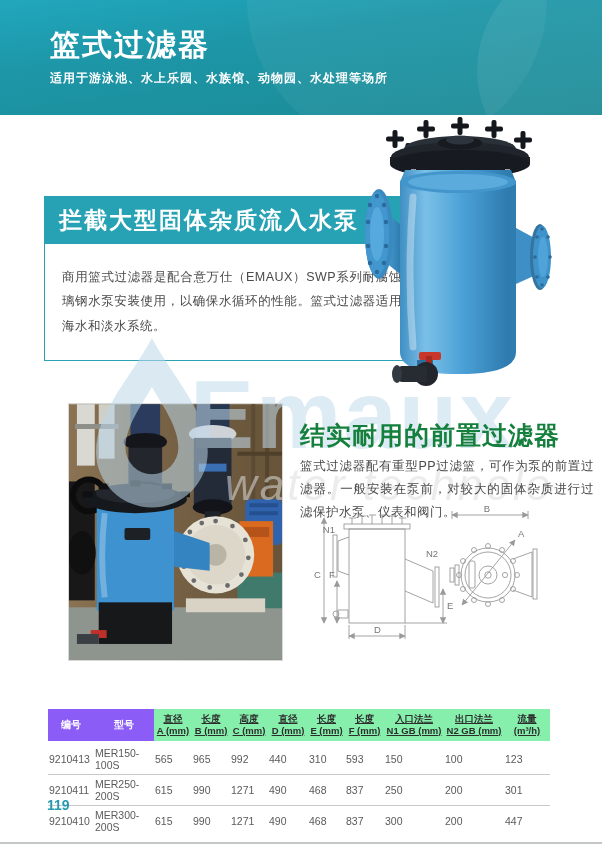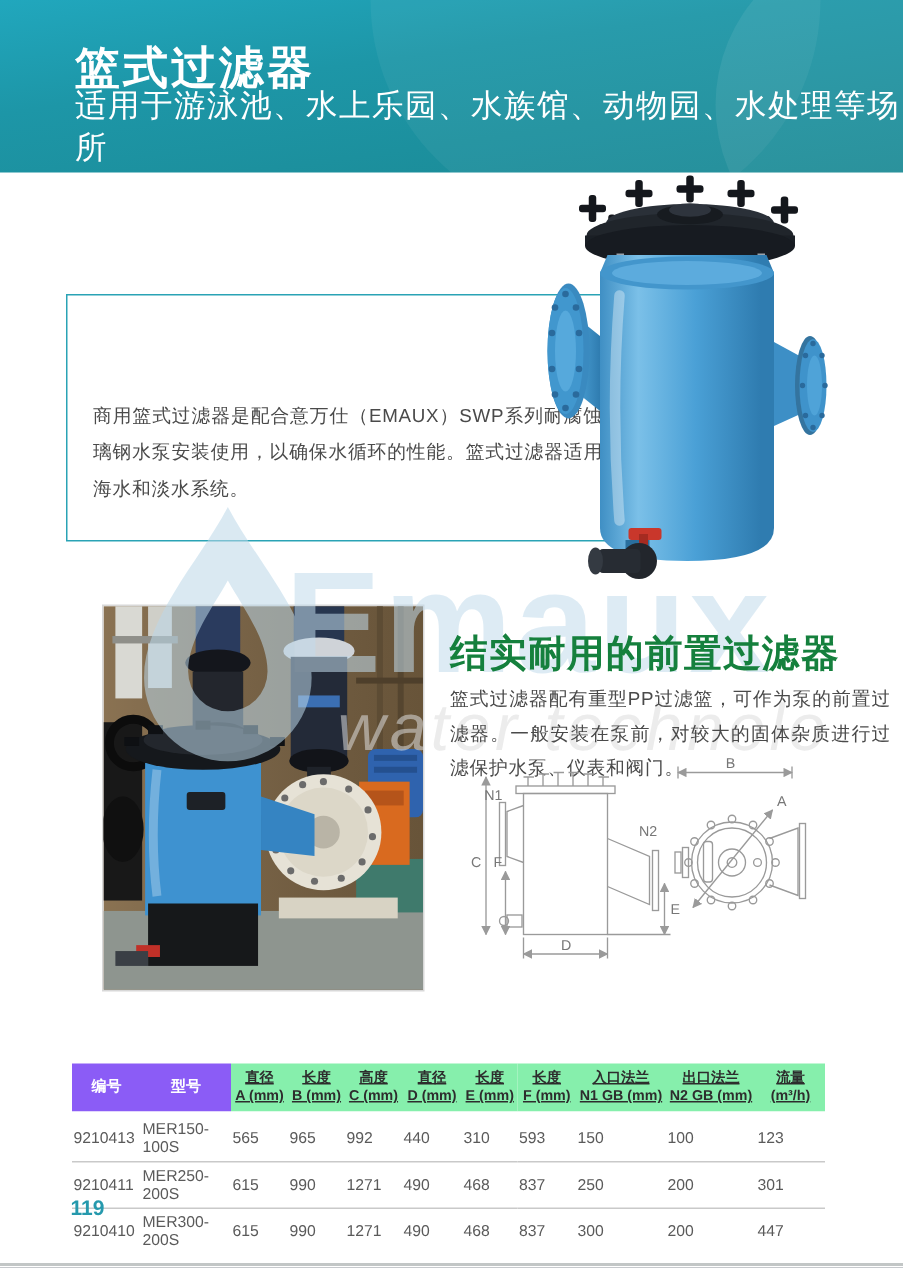--- a/index.html
+++ b/index.html
@@ -17,22 +17,22 @@
   }
   .header .bubble1 { position:absolute; right:55px; top:-150px; width:300px; height:300px;
     border-radius:50%; background:rgba(255,255,255,0.05); }
   .header .bubble2 { position:absolute; right:-95px; top:-40px; width:220px; height:220px;
     border-radius:50%; background:rgba(255,255,255,0.07); }
   .header-title {
     position:absolute; left:50px; top:25px; color:#ffffff;
     font-size:30px; font-weight:bold; letter-spacing:2px;text-align:right;
   }
   .header-subtitle {
-    position:absolute; left:50px; top:56px; color:#ffffff;
-    font-size:21px; font-weight:normal; letter-spacing:1px;
+    position:absolute; left:50px; top:70px; color:#ffffff;
+    font-size:12px; font-weight:bold; letter-spacing:1px;
   }
   
   .intro-card {
     position:absolute; left:44px; top:196px; width:388px; height:165px;
     background:#ffffff; border:1px solid #2aa3b5; z-index:3;
   }
   .intro-banner {
     position:absolute; left:-1px; top:-1px; width:390px; height:48px;
     background:#27a2b4; color:#ffffff; font-size:23px; font-weight:bold;
     line-height:48px; padding-left:15px; letter-spacing:2px; white-space:nowrap;
@@ -207,20 +207,21 @@
       <rect x="84" y="248" width="16" height="14" fill="#2a6f9e"></rect>
       <rect x="86" y="240" width="22" height="8" rx="2" fill="#c9372b"></rect>
       <rect x="93" y="244" width="6" height="10" fill="#a52b21"></rect>
       <circle cx="93" cy="262" r="12" fill="#22262c"></circle>
       <rect x="66" y="254" width="28" height="16" rx="3" fill="#272c33"></rect>
       <ellipse cx="64" cy="262" rx="5" ry="9" fill="#343a42"></ellipse>
     </g>
   </svg>
 
   <div class="intro-card">
+    <div class="intro-banner">拦截大型固体杂质流入水泵</div>
     <div class="intro-body">商用篮式过滤器是配合意万仕（EMAUX）SWP系列耐腐蚀玻璃钢水泵安装使用，以确保水循环的性能。篮式过滤器适用于海水和淡水系统。</div>
   </div>
 
   <svg class="photo" width="215" height="258" viewBox="0 0 215 258">
     <rect x="0" y="0" width="215" height="258" fill="#8a7252"></rect>
     <rect x="0" y="0" width="215" height="258" fill="url(#wallShade)"></rect>
     <defs>
       <linearGradient id="wallShade" x1="0" y1="0" x2="1" y2="0">
         <stop offset="0" stop-color="rgba(0,0,0,0)"></stop>
           <stop offset="1" stop-color="rgba(40,28,10,0.35)"></stop>

